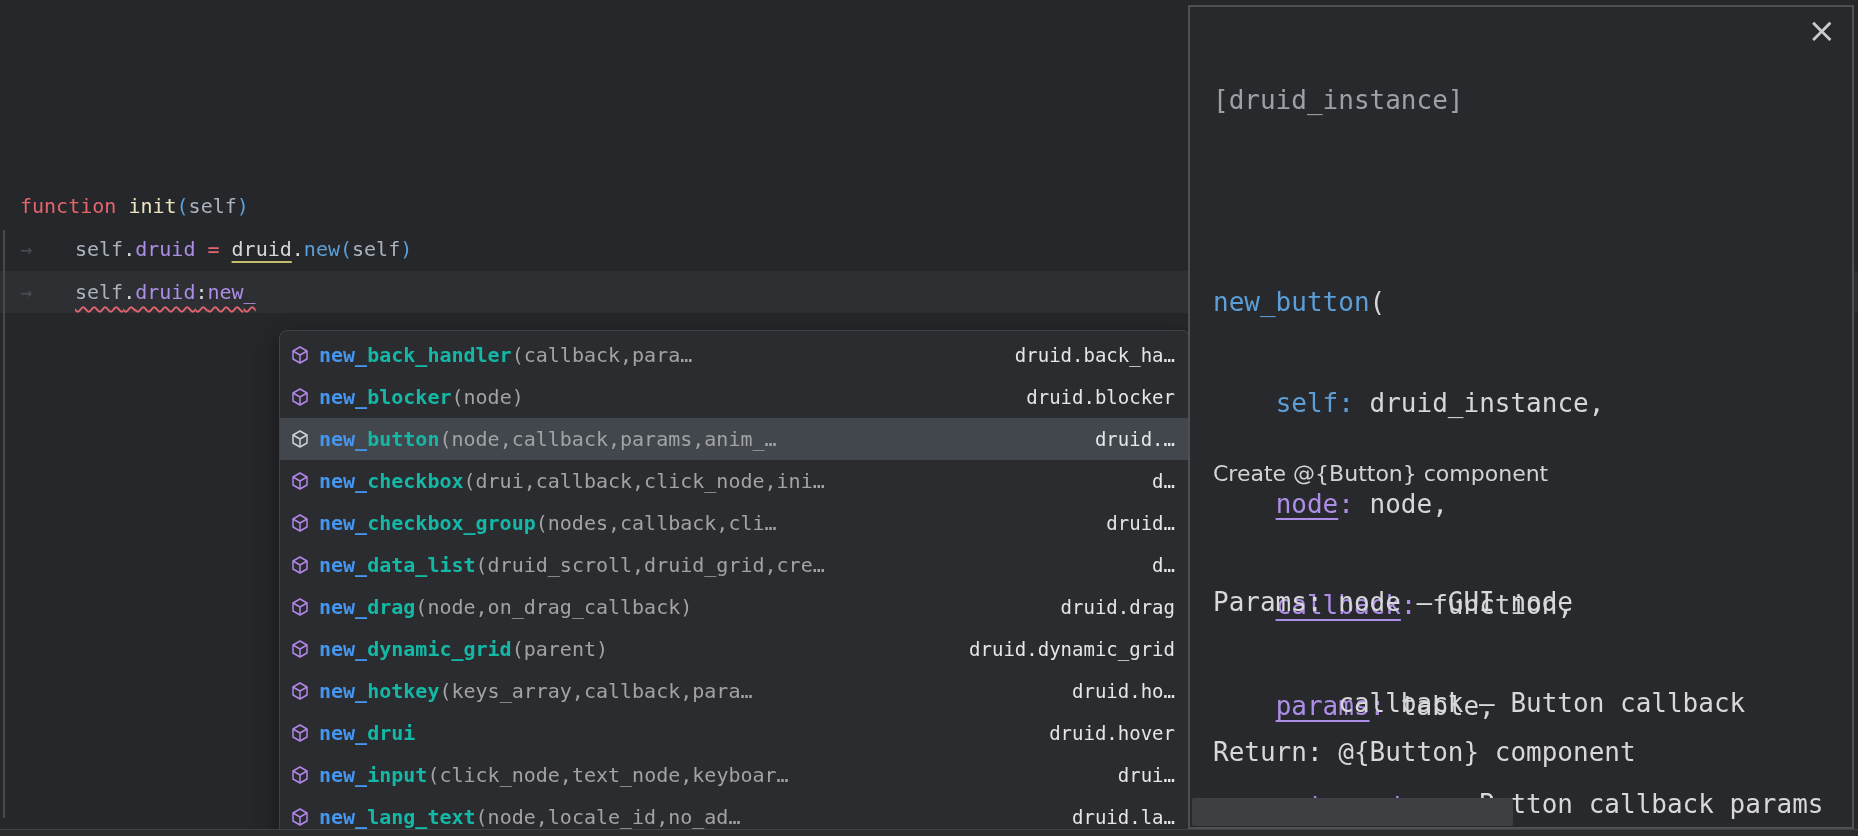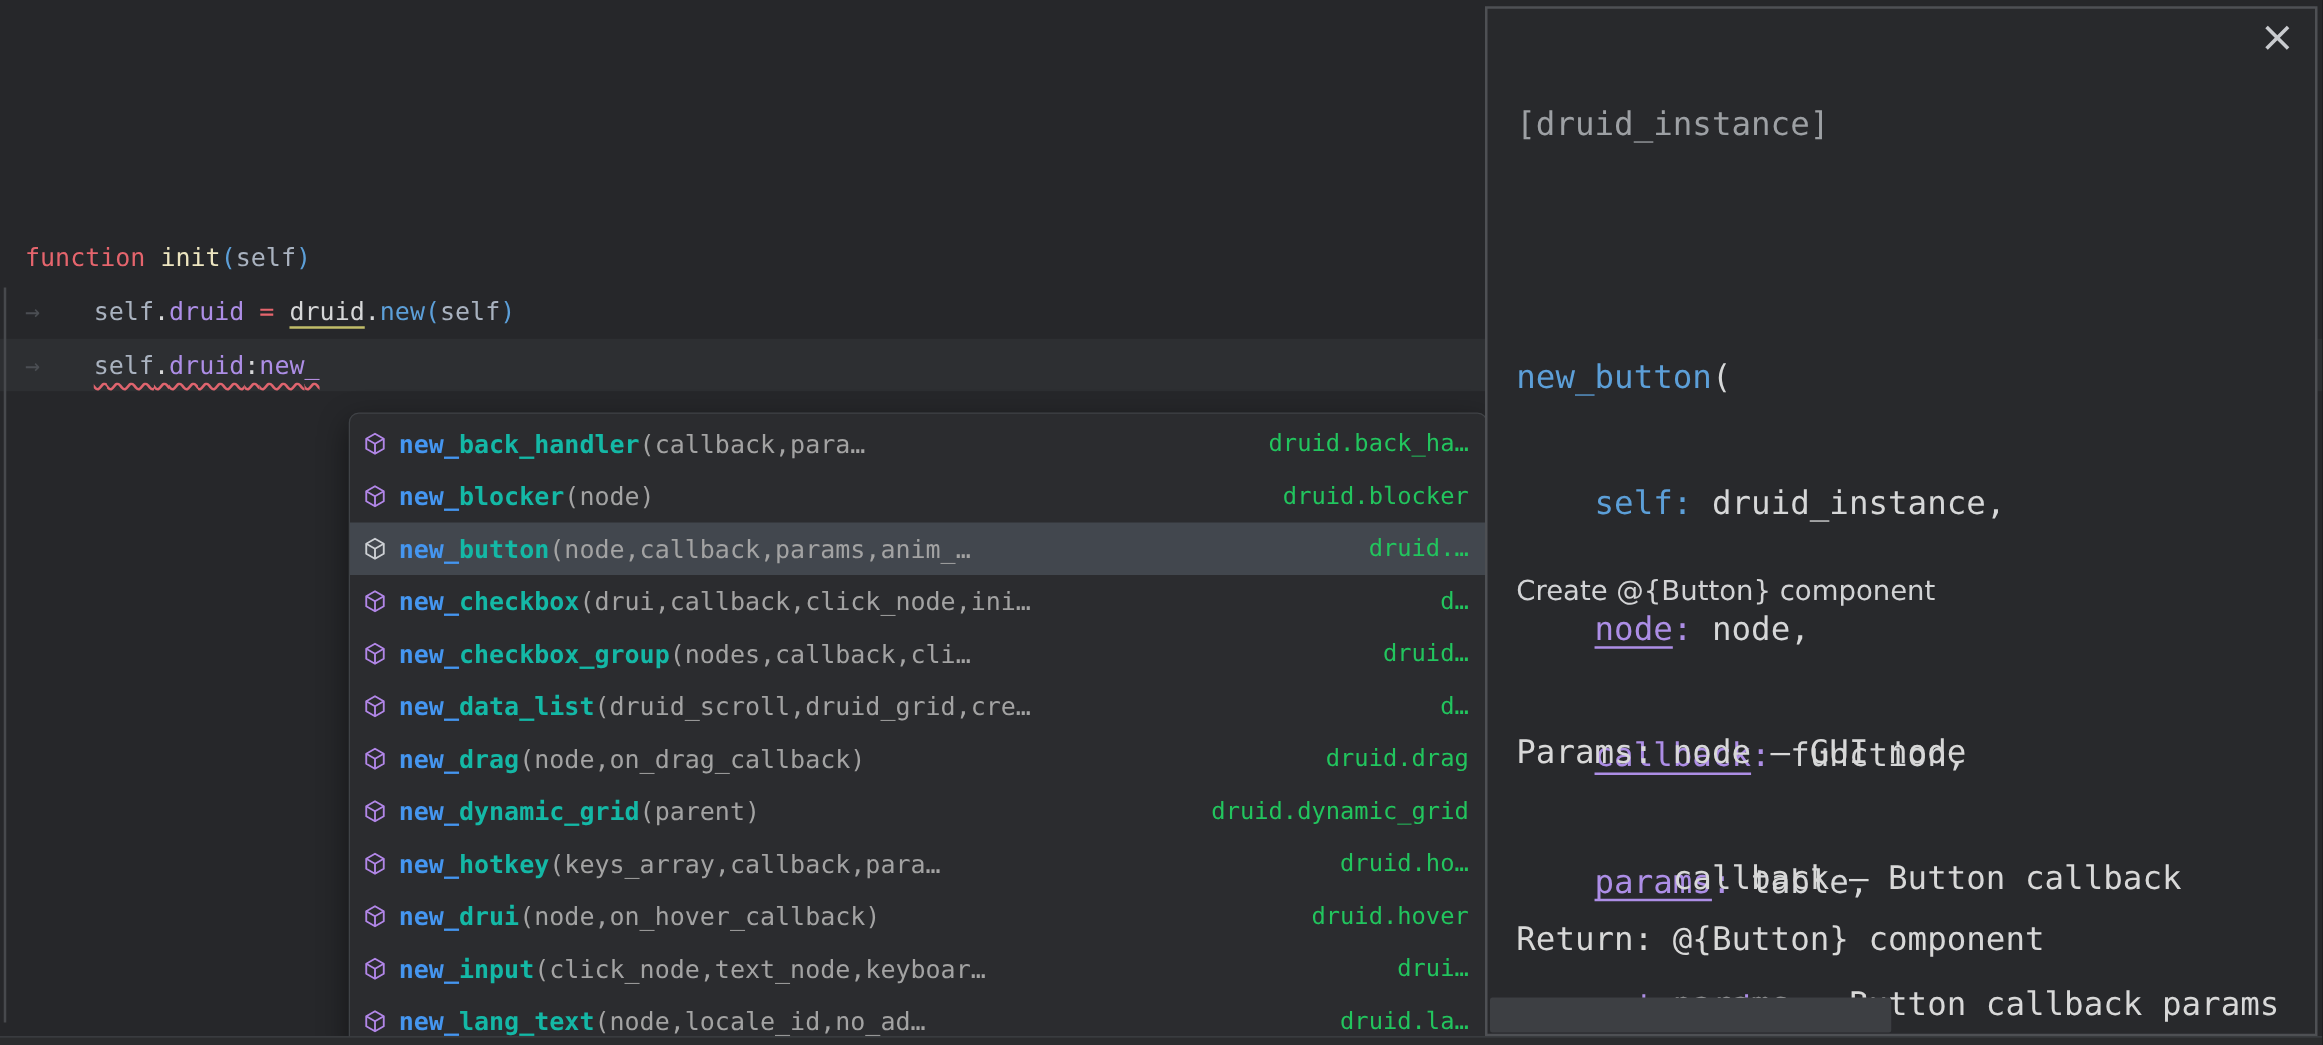--- a/index.html
+++ b/index.html
@@ -24,21 +24,21 @@
          border:1px solid #404347;border-radius:8px;padding:3px 0;
          box-shadow:0 8px 24px rgba(0,0,0,.45);z-index:3;}
   .pp-item{display:flex;align-items:center;height:42px;padding:0 14px 0 10px;font-size:20px;white-space:pre;}
   .pp-item.selected{background:#42474e;}
   .pp-icon{width:20px;height:20px;margin-right:9px;flex:0 0 auto;display:flex;}
   .pp-icon svg path{stroke:#b287e8;}
   .pp-item.selected .pp-icon svg path{stroke:#cdd0d4;}
   .pp-match{color:#4596f0;font-weight:bold;}
   .pp-rest{color:#14b8a6;font-weight:bold;}
   .pp-args{color:#a3a3a3;}
-  .pp-mod{margin-left:auto;color:#22c55e;font-size:19px;padding-left:12px;}
+  .pp-mod{margin-left:auto;color:#e5e5e5;font-size:19px;padding-left:12px;}
   
   .docpanel{position:absolute;left:1188px;top:5px;width:666px;height:824px;background:#28292c;
             border:2px solid #4e5054;box-sizing:border-box;overflow:hidden;z-index:4;font-size:26px;}
   .doc-close{position:absolute;top:6px;right:16px;font-size:34px;line-height:34px;color:#c9cbcf;
              font-family:"DejaVu Sans",sans-serif;cursor:default;}
   .doc-sig{position:absolute;left:23px;top:13px;white-space:pre;}
   .doc-sig .dl{height:41px;line-height:41px;}
   .doc-desc{position:absolute;left:23px;top:454px;font-family:"DejaVu Sans","Liberation Sans",sans-serif;
             font-size:22px;color:#d2d3d5;}
   .doc-params{position:absolute;left:23px;top:515px;white-space:pre;color:#d8d8d8;}
@@ -98,21 +98,21 @@
             <path d="M10 2 L17 6 V14 L10 18 L3 14 V6 Z" stroke-width="1.5" stroke-linejoin="round"></path>
             <path d="M10 18 V10 M10 10 L3 6 M10 10 L17 6" stroke-width="1.5" stroke-linejoin="round"></path>
           </svg></span><span class="pp-match">new_</span><span class="pp-rest">dynamic_grid</span><span class="pp-args">(parent)</span><span class="pp-mod">druid.dynamic_grid</span></div>
       <div class="pp-item"><span class="pp-icon"><svg viewBox="0 0 20 20" width="20" height="20" fill="none">
             <path d="M10 2 L17 6 V14 L10 18 L3 14 V6 Z" stroke-width="1.5" stroke-linejoin="round"></path>
             <path d="M10 18 V10 M10 10 L3 6 M10 10 L17 6" stroke-width="1.5" stroke-linejoin="round"></path>
           </svg></span><span class="pp-match">new_</span><span class="pp-rest">hotkey</span><span class="pp-args">(keys_array,callback,para…</span><span class="pp-mod">druid.ho…</span></div>
       <div class="pp-item"><span class="pp-icon"><svg viewBox="0 0 20 20" width="20" height="20" fill="none">
             <path d="M10 2 L17 6 V14 L10 18 L3 14 V6 Z" stroke-width="1.5" stroke-linejoin="round"></path>
             <path d="M10 18 V10 M10 10 L3 6 M10 10 L17 6" stroke-width="1.5" stroke-linejoin="round"></path>
-          </svg></span><span class="pp-match">new_</span><span class="pp-rest">drui</span><span class="pp-args">(node,on_hover_callback)</span><span class="pp-mod">druid.hover</span></div>
+          </svg></span><span class="pp-match">new_</span><span class="pp-rest">drui</span><span class="pp-mod">druid.hover</span></div>
       <div class="pp-item"><span class="pp-icon"><svg viewBox="0 0 20 20" width="20" height="20" fill="none">
             <path d="M10 2 L17 6 V14 L10 18 L3 14 V6 Z" stroke-width="1.5" stroke-linejoin="round"></path>
             <path d="M10 18 V10 M10 10 L3 6 M10 10 L17 6" stroke-width="1.5" stroke-linejoin="round"></path>
           </svg></span><span class="pp-match">new_</span><span class="pp-rest">input</span><span class="pp-args">(click_node,text_node,keyboar…</span><span class="pp-mod">drui…</span></div>
       <div class="pp-item"><span class="pp-icon"><svg viewBox="0 0 20 20" width="20" height="20" fill="none">
             <path d="M10 2 L17 6 V14 L10 18 L3 14 V6 Z" stroke-width="1.5" stroke-linejoin="round"></path>
             <path d="M10 18 V10 M10 10 L3 6 M10 10 L17 6" stroke-width="1.5" stroke-linejoin="round"></path>
           </svg></span><span class="pp-match">new_</span><span class="pp-rest">lang_text</span><span class="pp-args">(node,locale_id,no_ad…</span><span class="pp-mod">druid.la…</span></div>
     </div>
 

